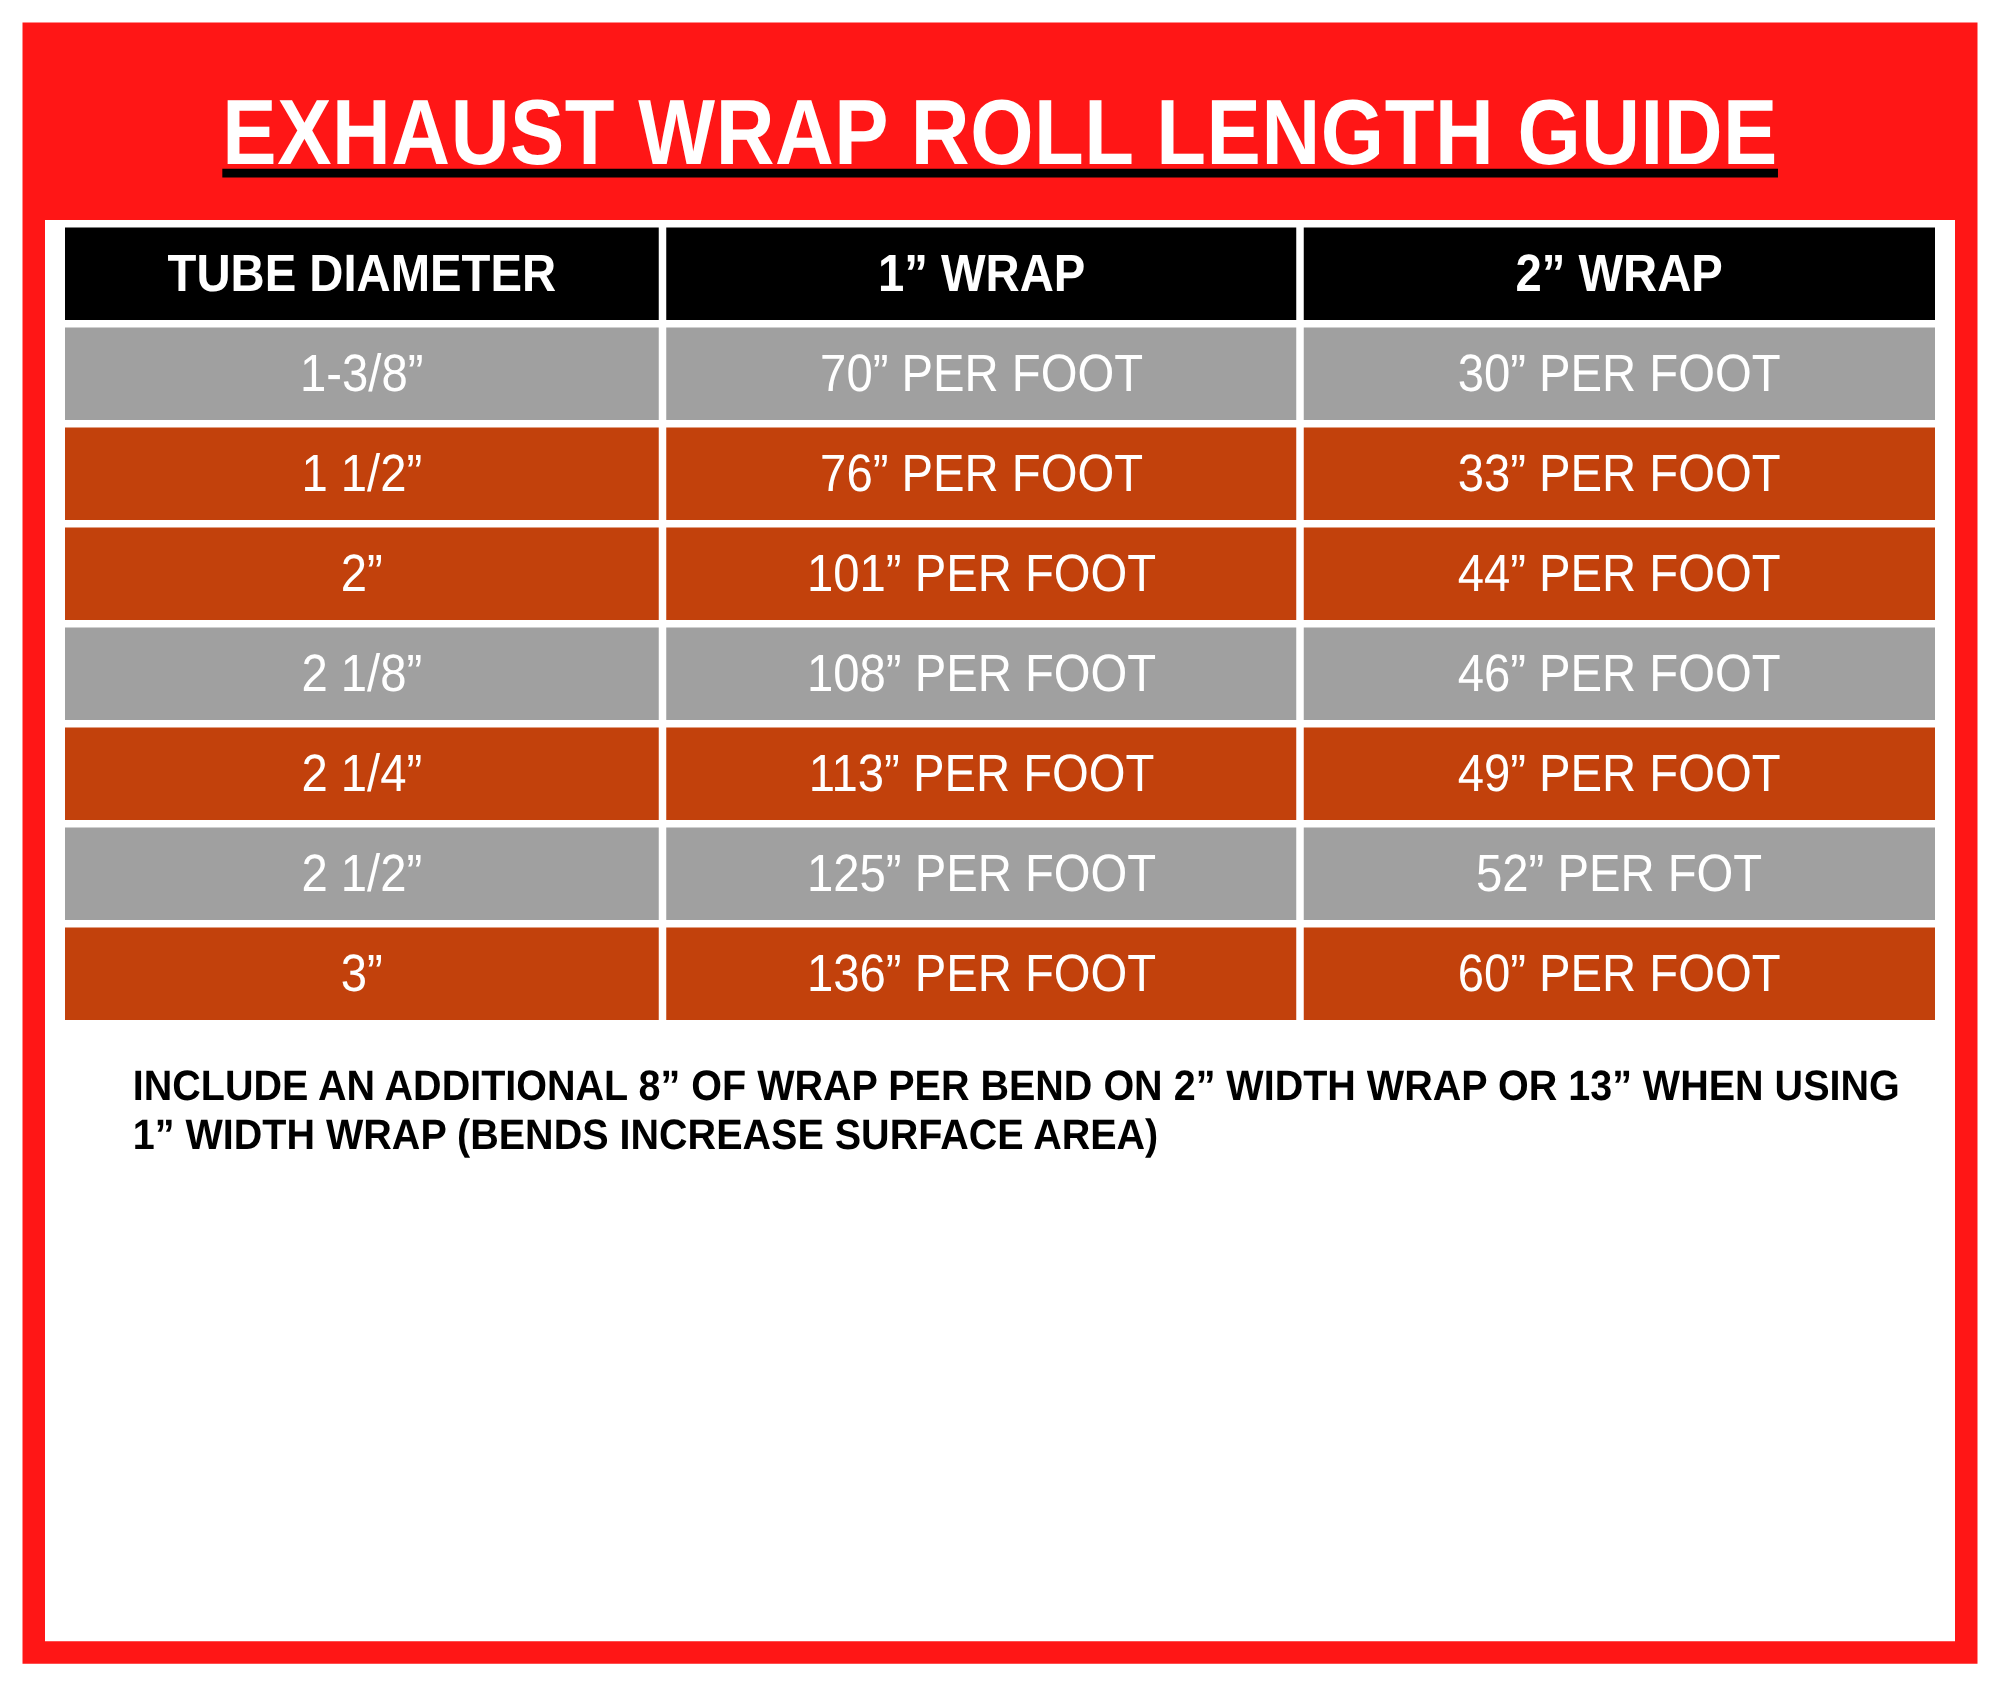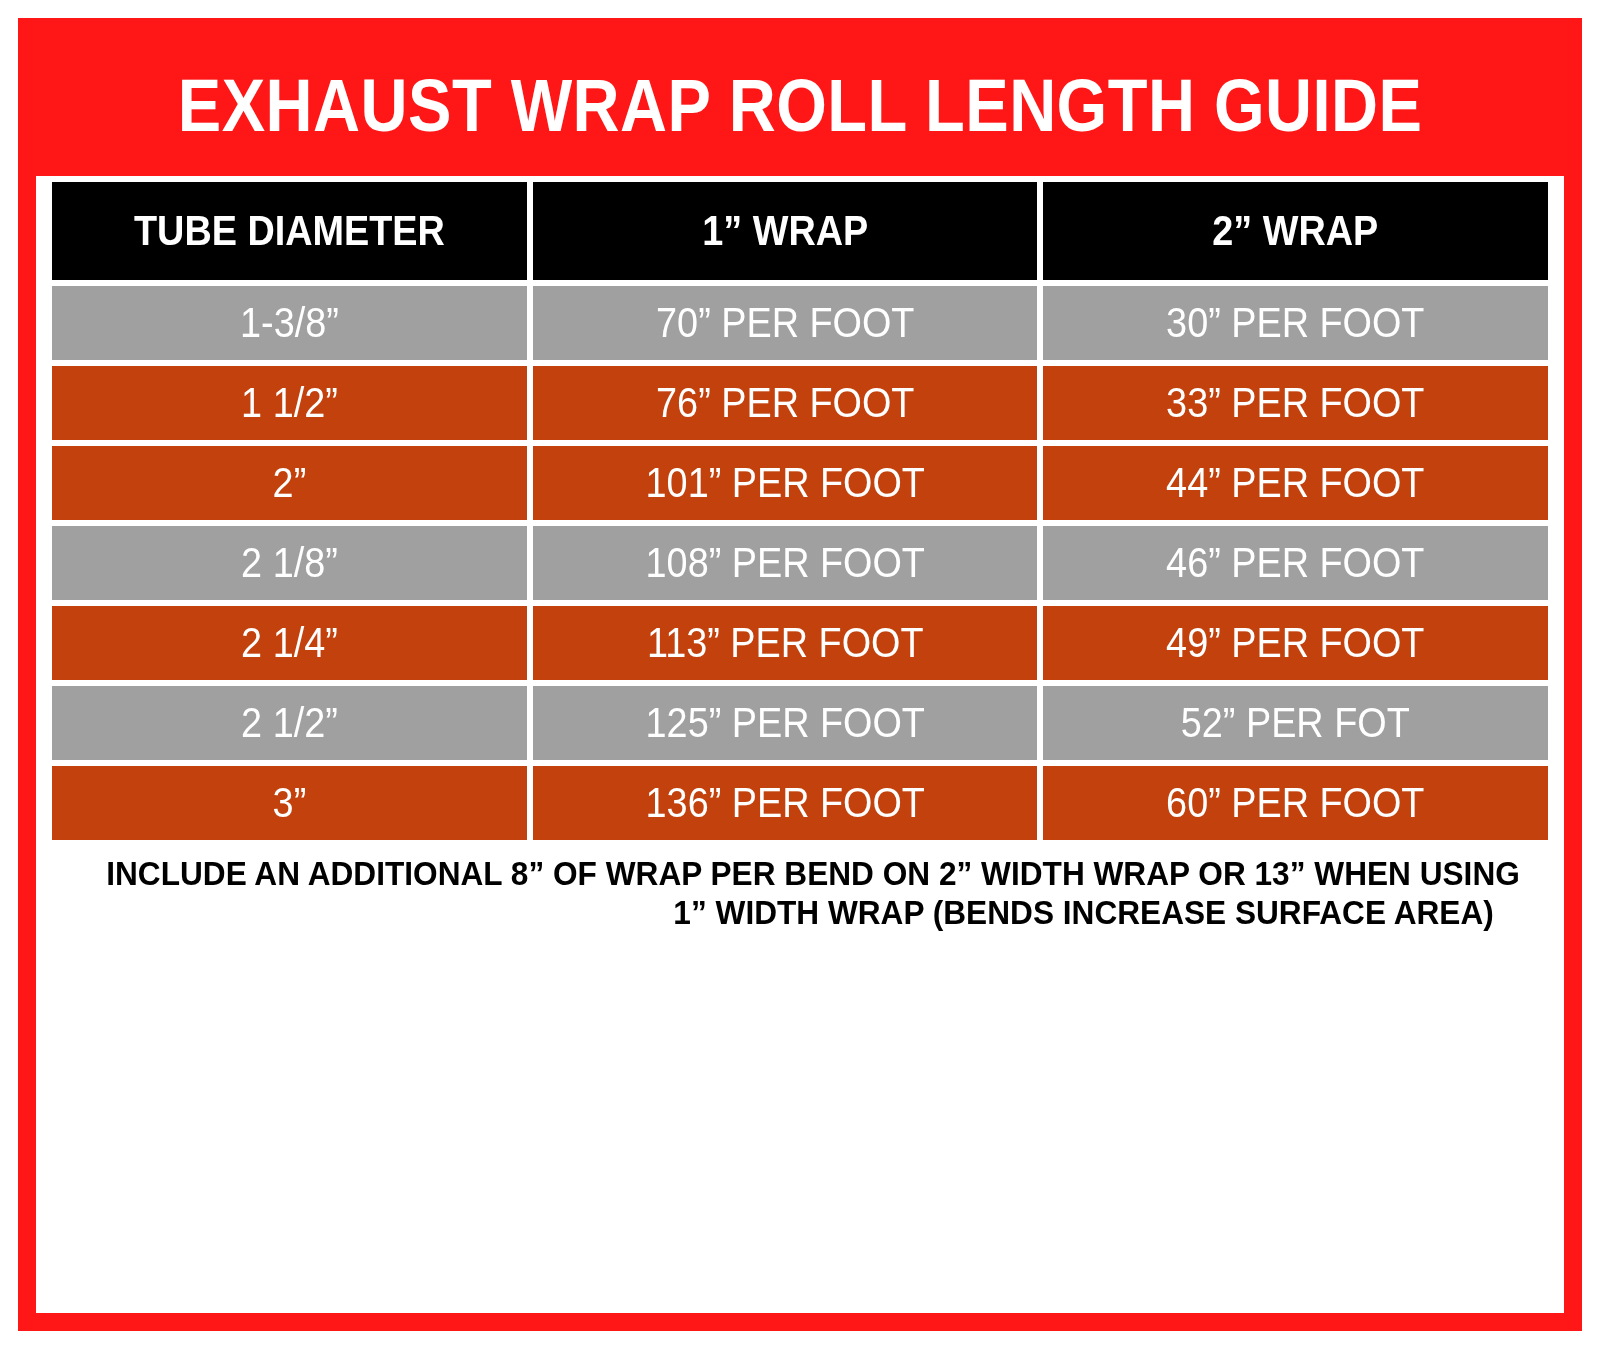--- a/index.html
+++ b/index.html
@@ -30,20 +30,21 @@
     right: 0;
     bottom: 0;
     padding: 0;
   }
   .title-bar {
     background: #ff1616;
     height: 140px;
     display: flex;
     align-items: center;
     justify-content: center;
+    text-decoration: underline;
   }
   .title-text {
     color: #ffffff;
     font-size: 74px;
     font-weight: bold;
     letter-spacing: 0.5px;
     line-height: 1;
     transform: scaleX(0.88);
     transform-origin: center;
     white-space: nowrap;
@@ -57,21 +58,21 @@
     padding: 0 10px;
     box-sizing: border-box;
     table-layout: fixed;
   }
   th {
     background: #000000;
     color: #ffffff;
     font-size: 42px;
     font-weight: bold;
     height: 66px;
-    padding: 16px;
+    padding: 4px;
     text-align: center;
     vertical-align: middle;
   }
   th .cap, td .cap {
     display: block;
     transform: scaleX(0.9);
     transform-origin: center;
     white-space: nowrap;
   }
   td {
@@ -82,23 +83,23 @@
     padding: 0;
     text-align: center;
     vertical-align: middle;
   }
   tr.row-gray td { background: #a0a0a0; }
   tr.row-blue td { background: #c2410c; }
   col.c1 { width: 32%; }
   col.c2 { width: 34%; }
   col.c3 { width: 34%; }
   .footnote {
-    margin-top: 8px;
+    margin-top: 28px;
     padding: 0 18px;
-    text-align: right;
+    text-align: left;
     color: #000000;
     font-size: 34px;
     font-weight: bold;
     line-height: 1.16;
   }
   .footnote .ln {
     display: block;
     transform: scaleX(0.93);
     transform-origin: center;
     white-space: nowrap;

